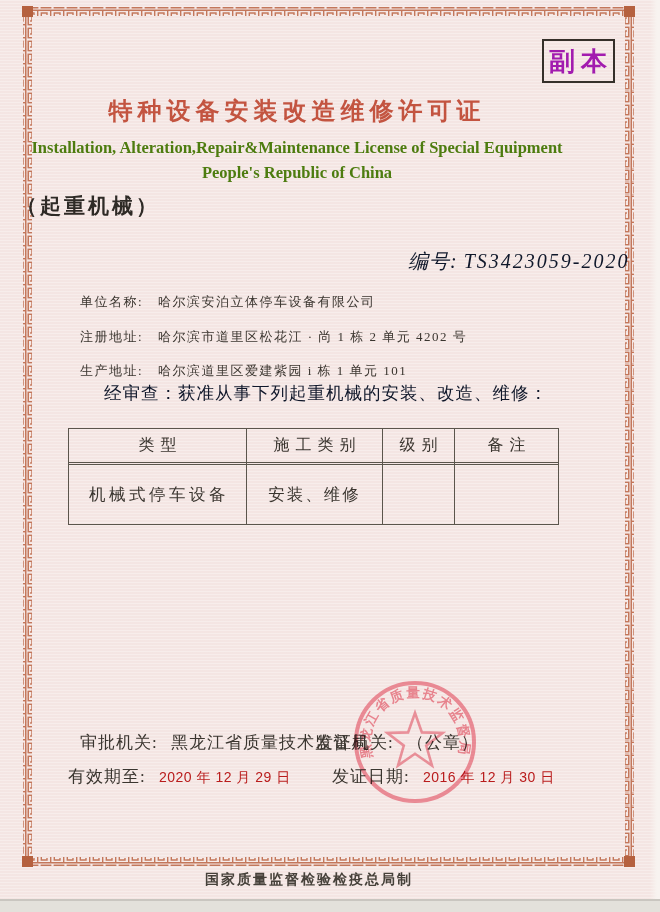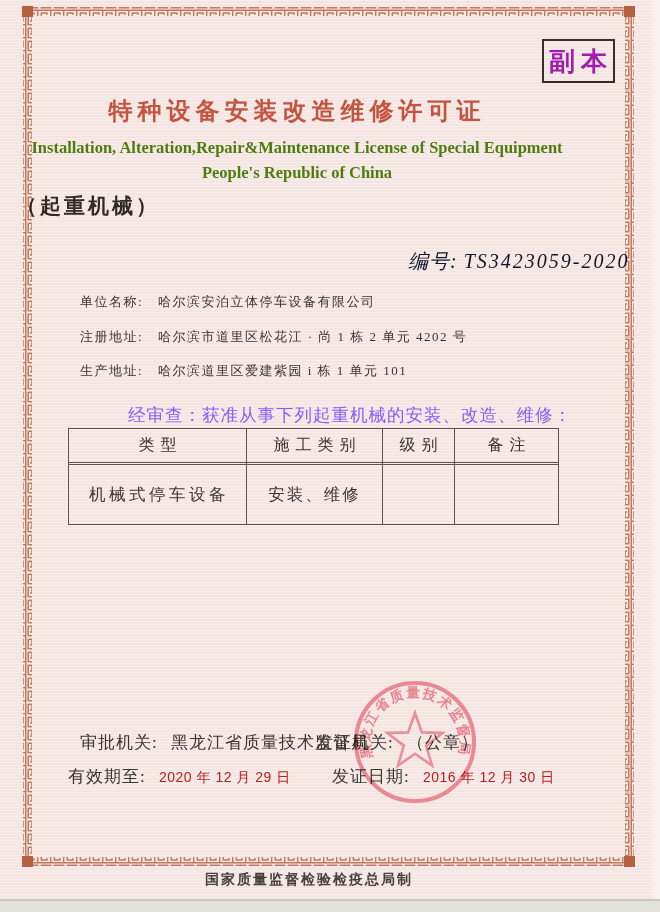--- a/index.html
+++ b/index.html
@@ -61,21 +61,21 @@
   }
 
   .license-line { left: 408px; top: 248px; font-size: 20px; letter-spacing: 1px; color: #0f172a; font-style: italic; }
   .license-line .num { letter-spacing: 2px; }
 
   .info-line { left: 68px; font-size: 13px; letter-spacing: 1.5px; color: #3a352f; white-space: nowrap; margin-left: 12px; }
   .info-label { margin-right: 10px; }
   .il-1 { top: 293px; }
   .il-2 { top: 328px; }
   .il-3 { top: 362px; }
-  .review-line { left: 104px; top: 403px; font-size: 17.5px; letter-spacing: 1px; color: #8b5cf6; margin-left: 24px; }
+  .review-line { left: 104px; top: 381px; font-size: 17.5px; letter-spacing: 1px; color: #0f172a; }
 
   .scope-table {
     left: 68px; top: 428px; width: 489px;
     display: grid;
     grid-template-columns: 178px 136px 72px 103px;
     grid-template-rows: 36px 59px;
     border: 1.2px solid #5b554c;
     background: transparent;
     z-index: 2;
   }

